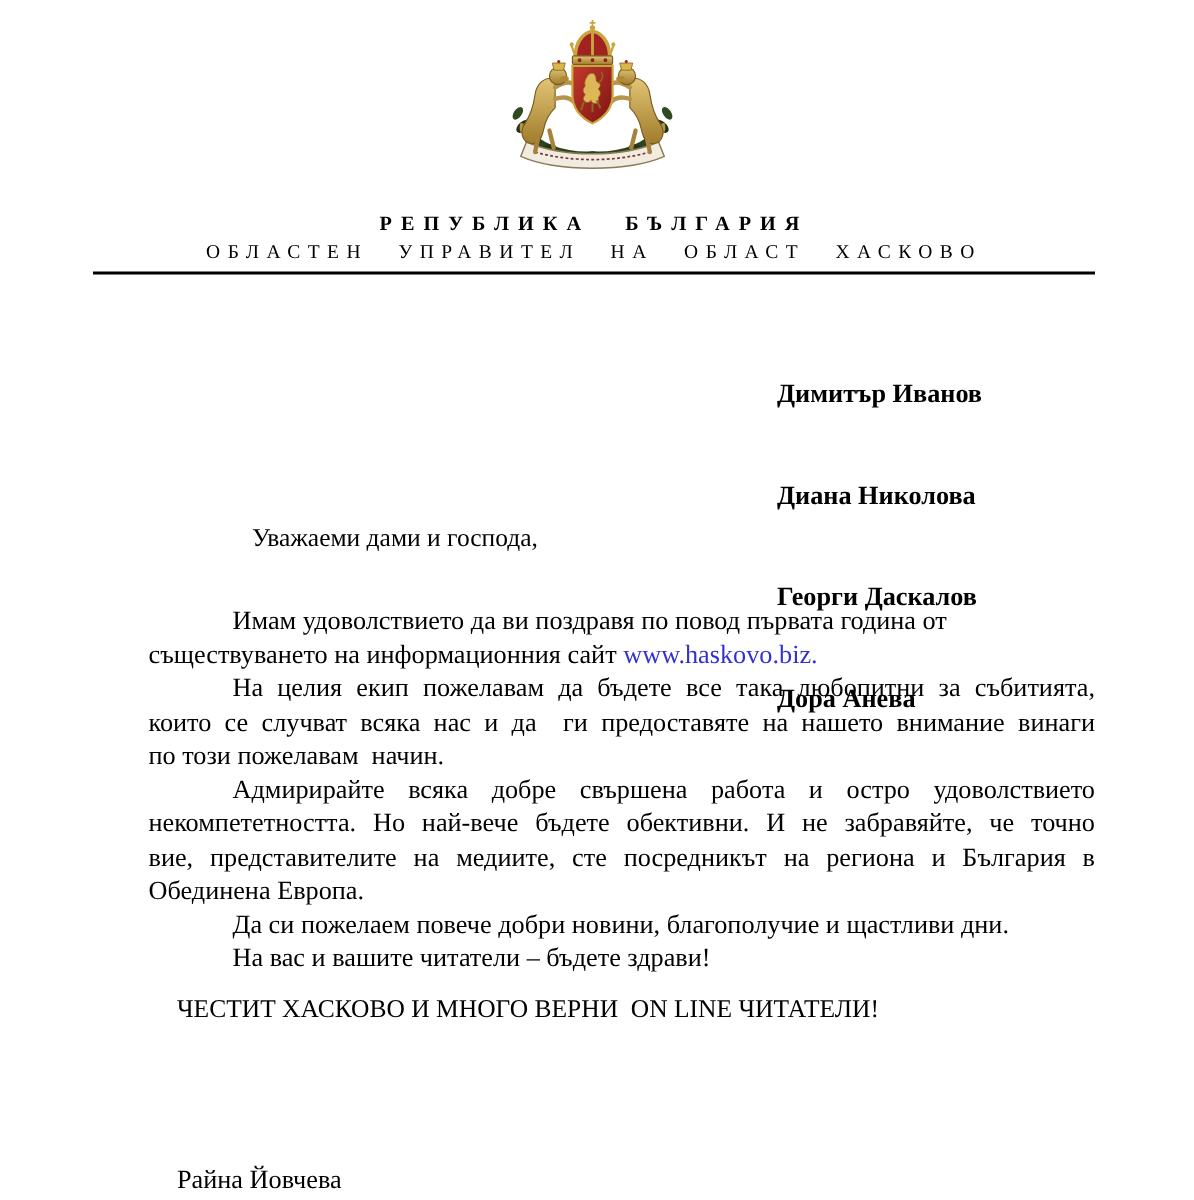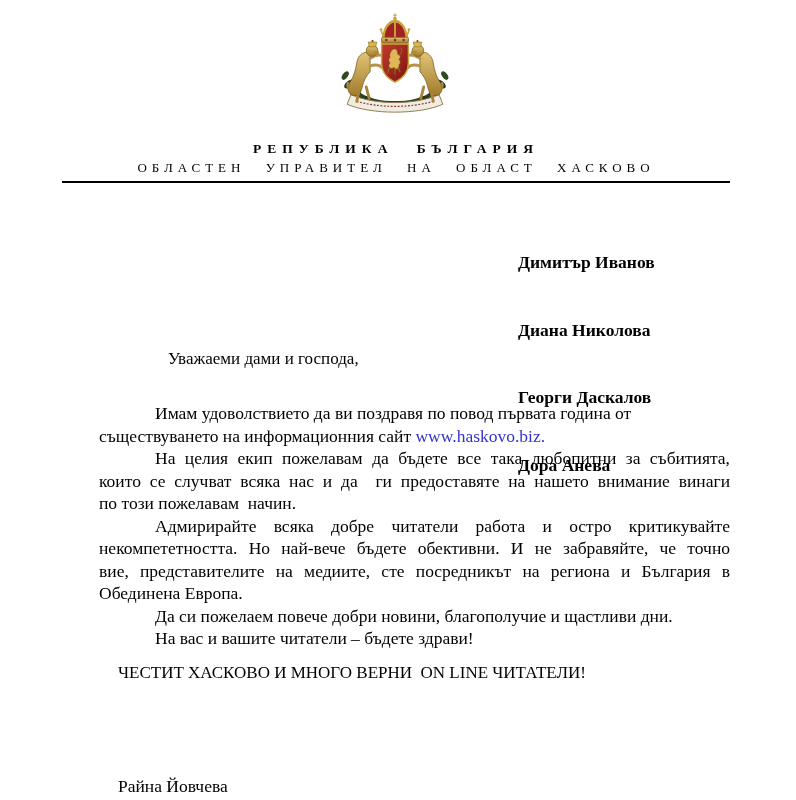--- a/index.html
+++ b/index.html
@@ -132,21 +132,21 @@
   </div>
 
   <div class="salutation">Уважаеми дами и господа,</div>
 
   <div class="body-block">
     <div class="ln ind">Имам удоволствието да ви поздравя по повод първата година от</div>
     <div class="ln"><span>съществуването на информационния сайт </span><a class="link">www.haskovo.biz.</a></div>
     <div class="ln ind j">На целия екип пожелавам да бъдете все така любопитни за събитията,</div>
     <div class="ln j">които се случват всяка нас и да  ги предоставяте на нашето внимание винаги</div>
     <div class="ln">по този пожелавам  начин.</div>
-    <div class="ln ind j">Адмирирайте всяка добре читатели работа и остро критикувайте</div>
+    <div class="ln ind j">Адмирирайте всяка добре свършена работа и остро удоволствието</div>
     <div class="ln j">некомпететността. Но най-вече бъдете обективни. И не забравяйте, че точно</div>
     <div class="ln j">вие, представителите на медиите, сте посредникът на региона и България в</div>
     <div class="ln">Обединена Европа.</div>
     <div class="ln ind">Да си пожелаем повече добри новини, благополучие и щастливи дни.</div>
     <div class="ln ind">На вас и вашите читатели – бъдете здрави!</div>
   </div>
 
   <div class="greeting">ЧЕСТИТ ХАСКОВО И МНОГО ВЕРНИ  ON LINE ЧИТАТЕЛИ!</div>
 
   <div class="signature">

